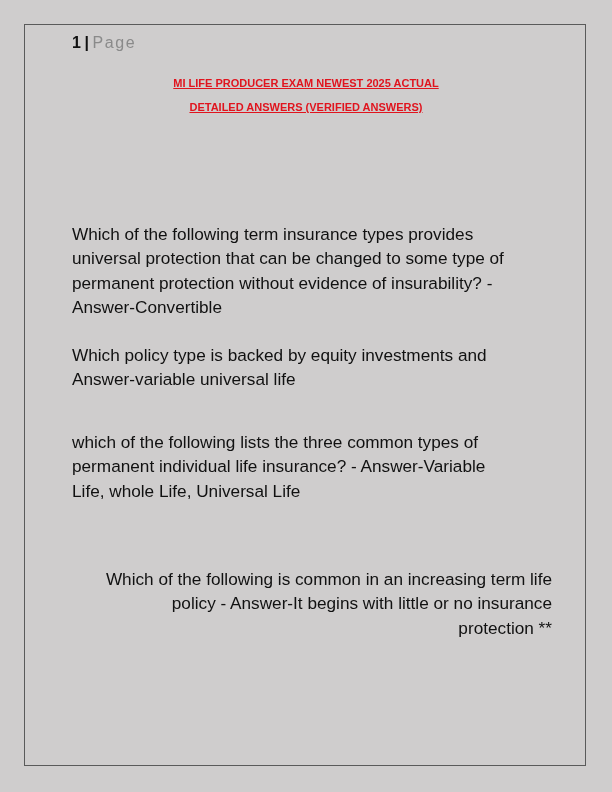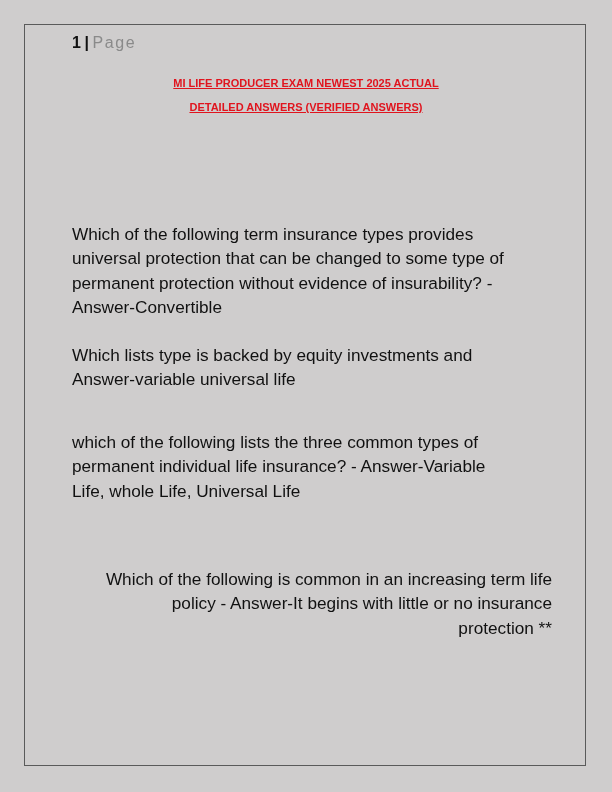--- a/index.html
+++ b/index.html
@@ -89,21 +89,21 @@
 </div>
 
 <div class="qa" style="top:206px;margin-top:16px;">
   <span>Which of the following term insurance types provides</span>
   <span>universal protection that can be changed to some type of</span>
   <span>permanent protection without evidence of insurability? -</span>
   <span>Answer-Convertible</span>
 </div>
 
 <div class="qa" style="top:343px;">
-  <span>Which lists type is backed by equity investments and</span>
+  <span>Which policy type is backed by equity investments and</span>
   <span>Answer-variable universal life</span>
 </div>
 
 <div class="qa" style="top:430px;">
   <span>which of the following lists the three common types of</span>
   <span>permanent individual life insurance? - Answer-Variable</span>
   <span>Life, whole Life, Universal Life</span>
 </div>
 
 <div class="qa" style="top:567px;text-align:right;">

